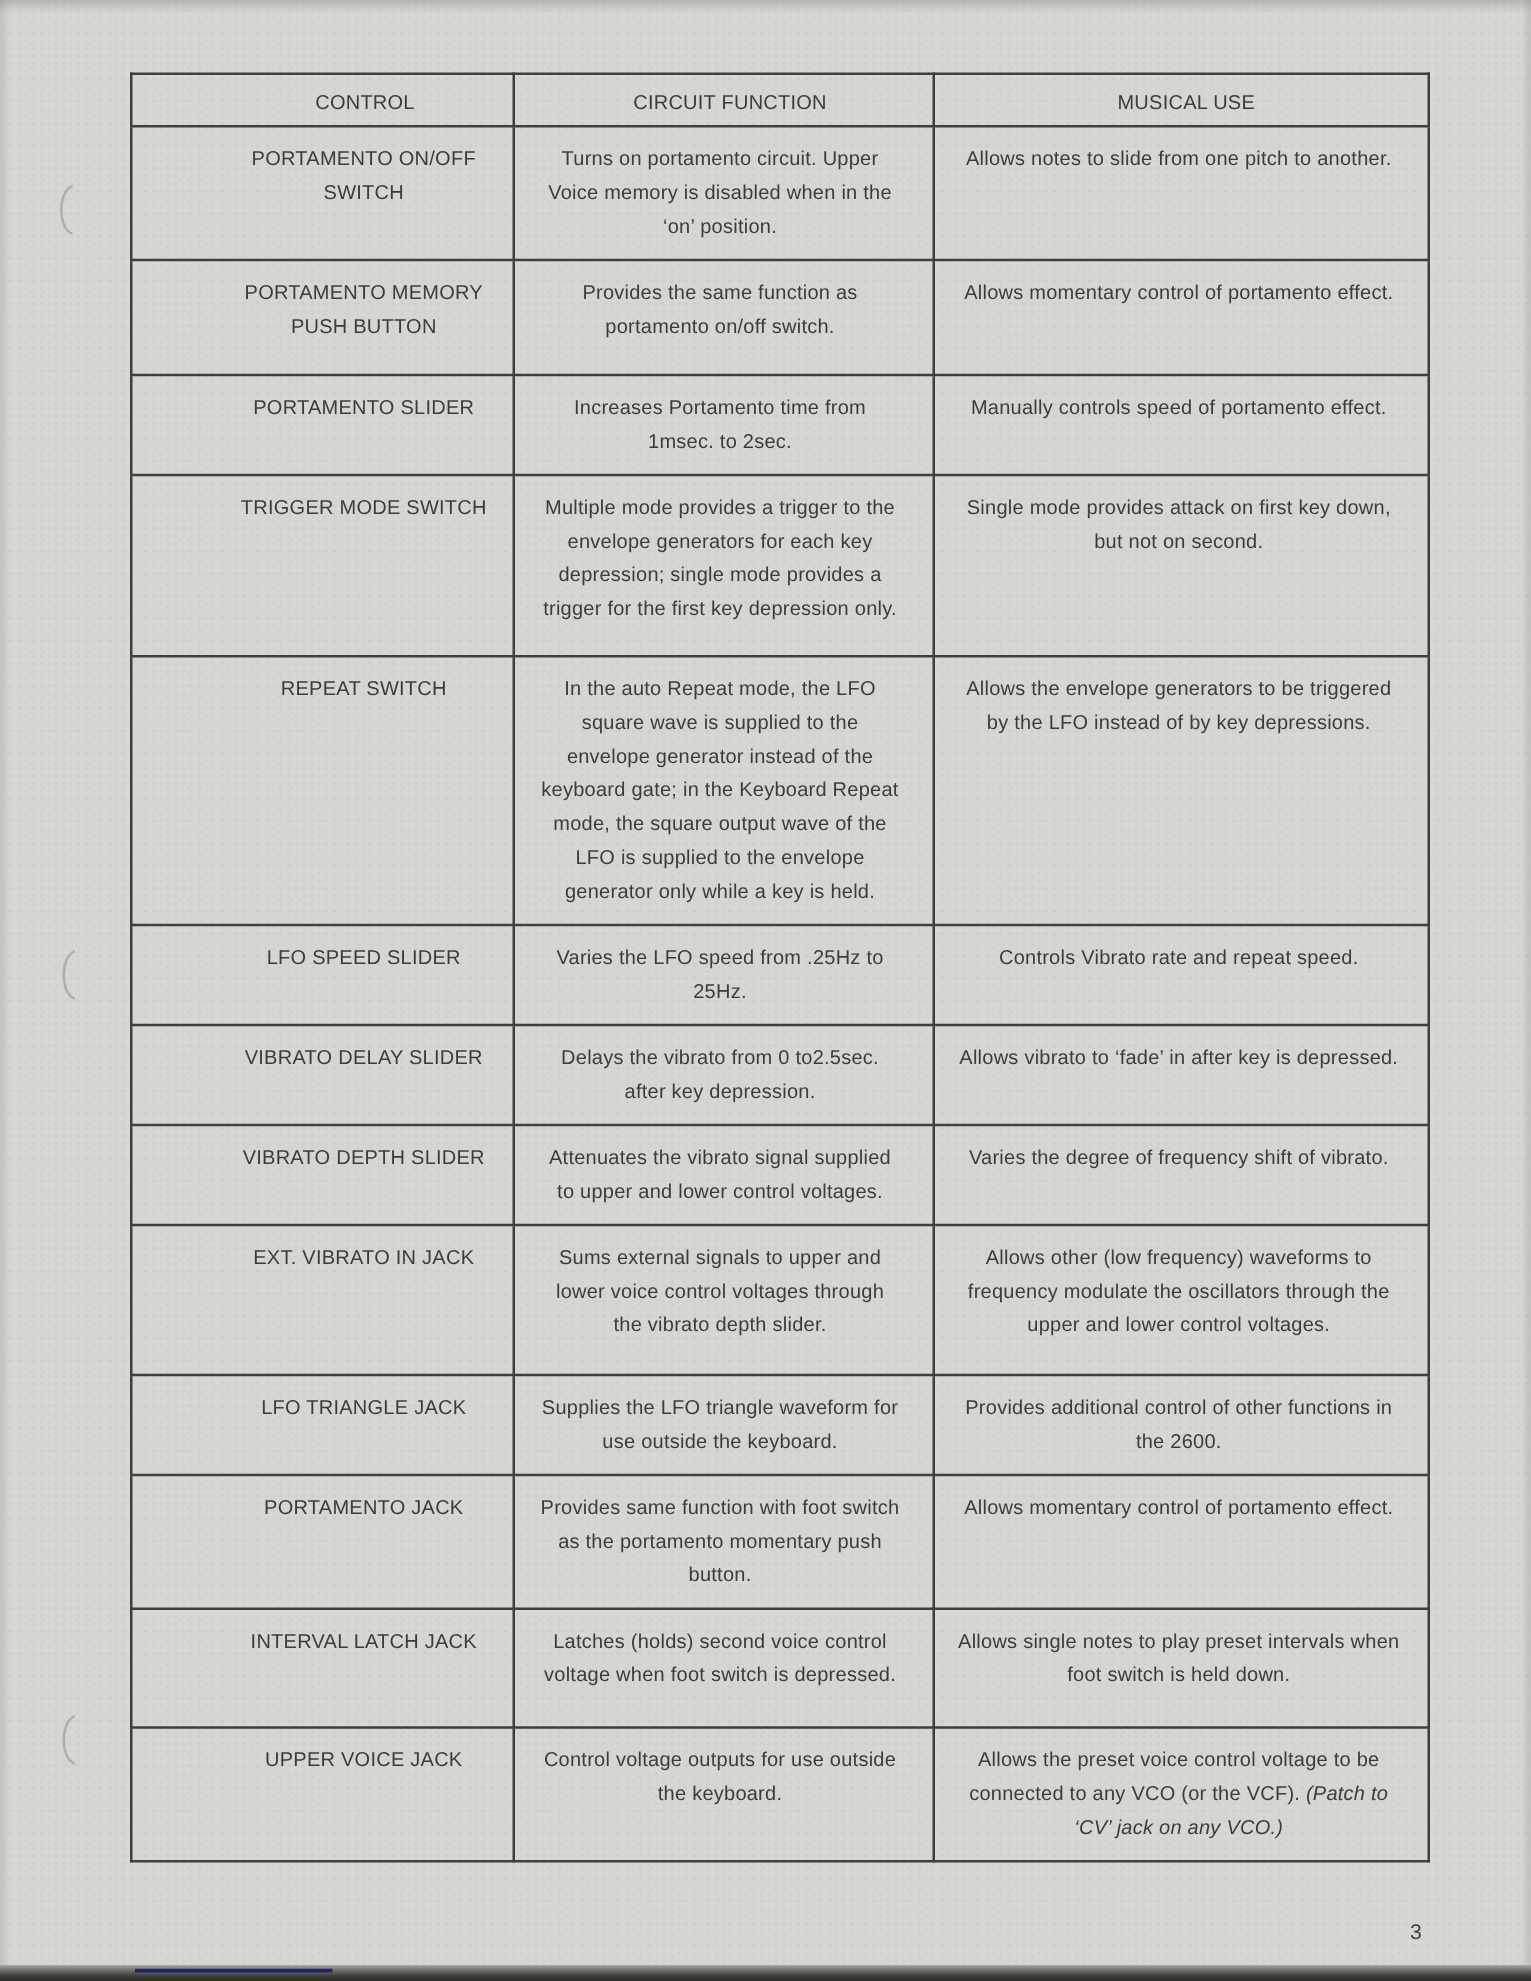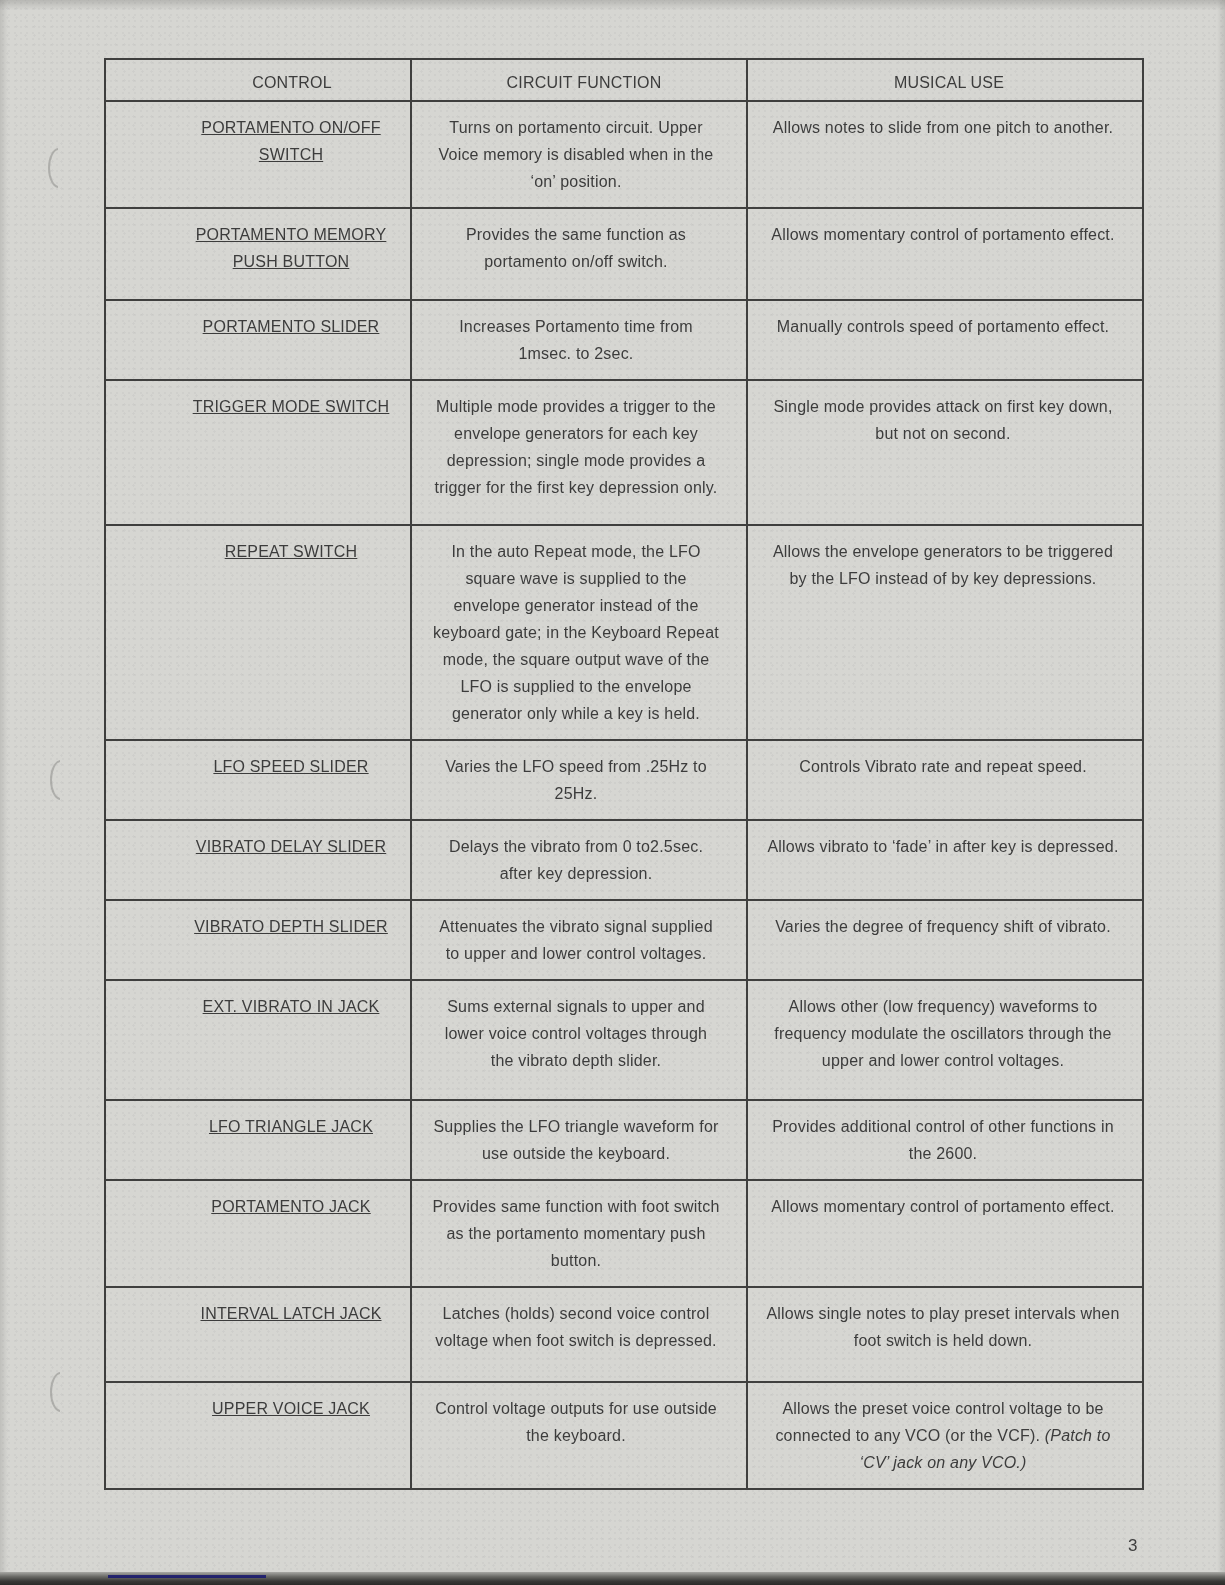--- a/index.html
+++ b/index.html
@@ -73,21 +73,21 @@
     font-weight: 400;
     letter-spacing: 0.2px;
     text-align: center;
   }
   thead tr { height: 42px; }
   th { padding: 8px 10px 4px 18px; vertical-align: middle; }
   th.c1 { padding-left: 78px; }
   th.c2 { padding-left: 20px; border-radius: 18px; }
   th.c3 { padding-left: 18px; }
 
-  td.c1 { padding: 12px 12px 24px 78px; text-decoration: underline; }
+  td.c1 { padding: 12px 12px 24px 78px; }
   td.c2 { padding: 12px 26px 12px 20px; }
   td.c3 { padding: 12px 22px 12px 18px; }
 
   tbody tr:nth-child(1)  { height: 95px; }
   tbody tr:nth-child(2)  { height: 78px; }
   tbody tr:nth-child(3)  { height: 72px; }
   tbody tr:nth-child(4)  { height: 145px; }
   tbody tr:nth-child(5)  { height: 205px; }
   tbody tr:nth-child(6)  { height: 70px; }
   tbody tr:nth-child(7)  { height: 70px; }

